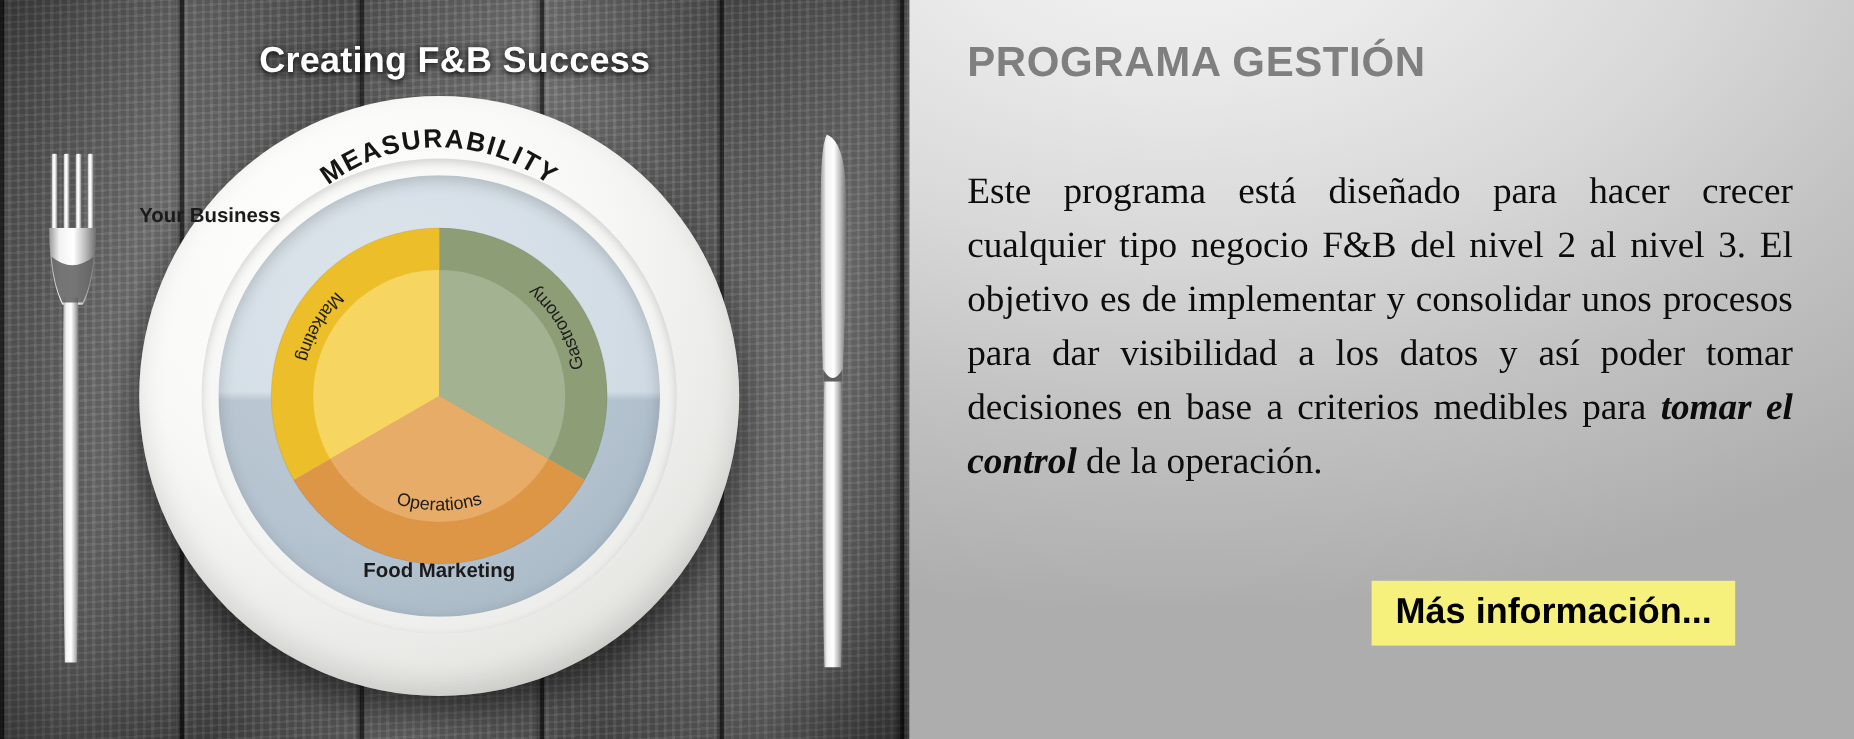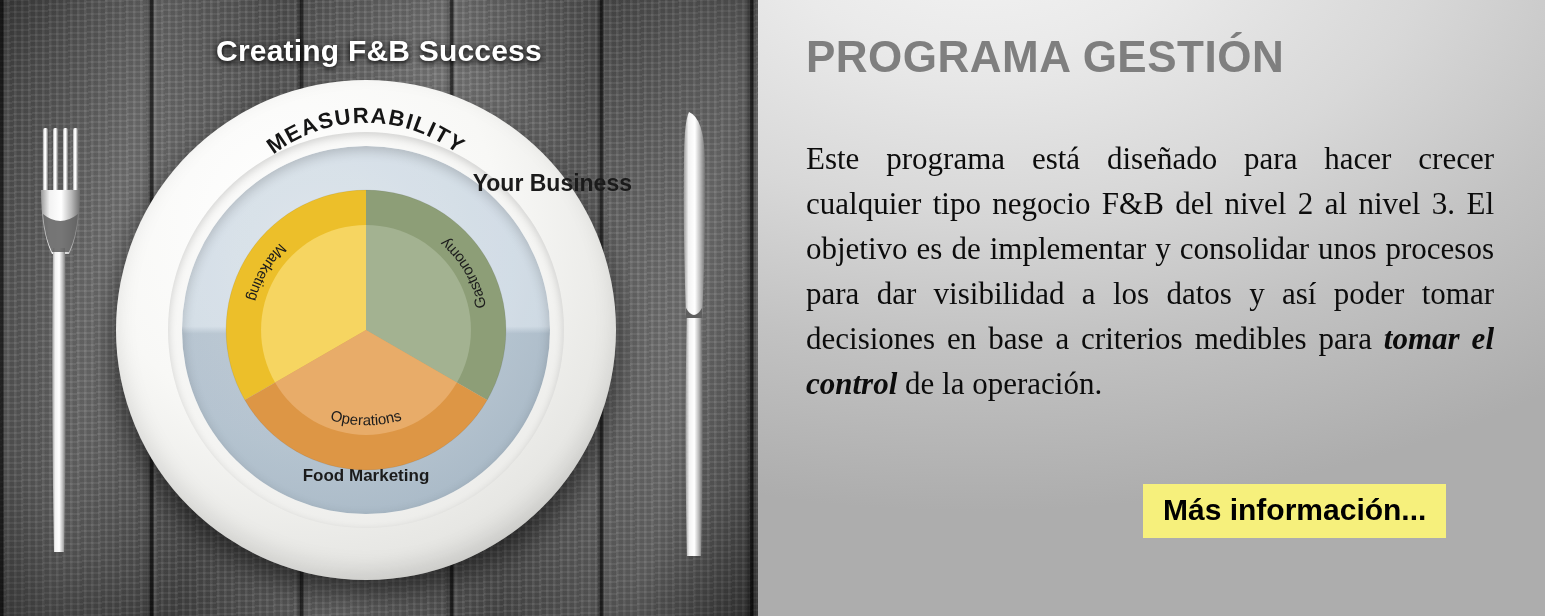--- a/index.html
+++ b/index.html
@@ -43,32 +43,32 @@
     background:radial-gradient(circle at 40% 32%, #ffffff 0%,#f4f4f2 60%,#e3e3e0 100%);
     box-shadow:inset 0 3px 8px rgba(0,0,0,.16);}
   .dish{position:absolute;left:66px;top:66px;width:368px;height:368px;border-radius:50%;
     background:
       linear-gradient(180deg, rgba(255,255,255,.30) 0%, rgba(255,255,255,.30) 49%, rgba(0,0,0,.05) 51%, rgba(0,0,0,.05) 100%),
       radial-gradient(circle at 38% 30%, #cfdae3 0%, #bfcedb 55%, #a9bccb 100%);
     box-shadow:inset 0 4px 12px rgba(0,0,0,.18);}
 
   .label-meas{position:absolute;left:0;top:6px;width:500px;height:120px;}
   .label-meas text{font-family:"Liberation Sans",sans-serif;font-weight:bold;font-size:22px;fill:#151515;letter-spacing:1.4px;}
-  .label-biz{position:absolute;left:16px;top:90px;width:500px;text-align:right;
-    font-size:23px;font-weight:bold;color:#1b1b1b;}
+  .label-biz{position:absolute;left:0;top:90px;width:500px;text-align:left;
+    font-size:17px;font-weight:bold;color:#1b1b1b;}
   .label-food{position:absolute;left:0;top:386px;width:500px;text-align:center;
     font-size:17px;font-weight:bold;color:#1b1b1b;}
 
   .pie{position:absolute;left:108px;top:108px;width:284px;height:284px;}
 
   
   .panel{position:relative;width:787px;height:616px;
     background:
       radial-gradient(ellipse 120% 95% at 28% -12%, #f4f4f4 0%, #eaeaea 22%, #d8d8d8 48%, #c2c2c2 72%, #adadad 100%);}
-  .panel-title{position:absolute;left:48px;top:32px;font-size:44px;font-weight:bold;
+  .panel-title{position:absolute;left:48px;top:32px;font-size:35px;font-weight:bold;
     color:#7f7f7f;letter-spacing:.5px;}
   .panel-body{position:absolute;left:48px;top:136px;width:688px;
     font-size:31px;line-height:45px;color:#0c0c0c;text-align:justify;
     font-family:Liberation Serif, serif;}
   .panel-body b{font-weight:bold;font-style:italic;}
   .cta{position:absolute;left:385px;top:484px;background:#f6f07c;
     padding:9px 20px 11px 20px;font-size:30px;font-weight:bold;color:#000;
     cursor:pointer;text-align:center;}
 </style>
 </head>

